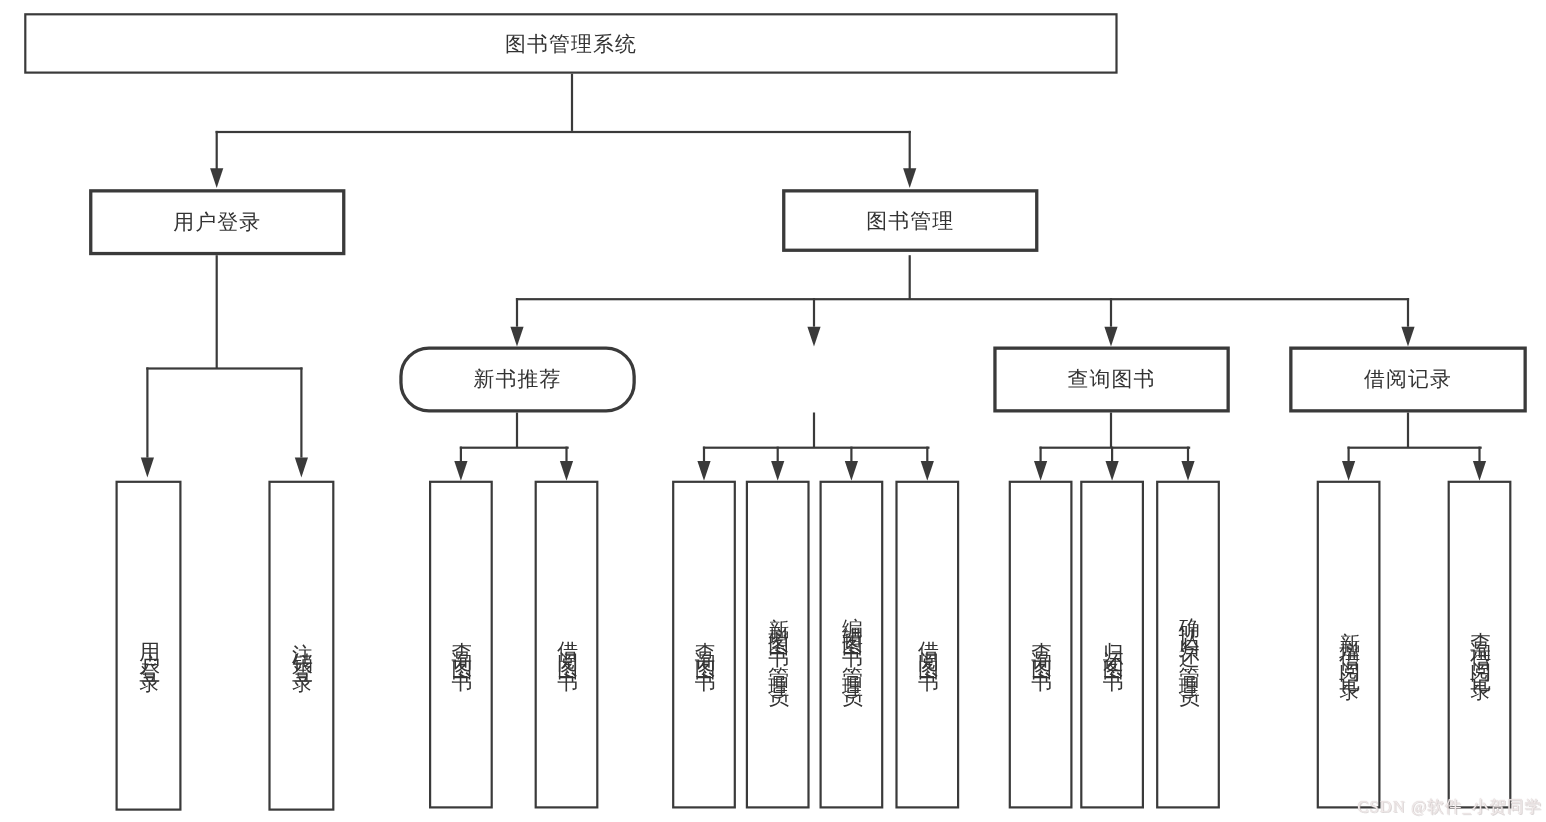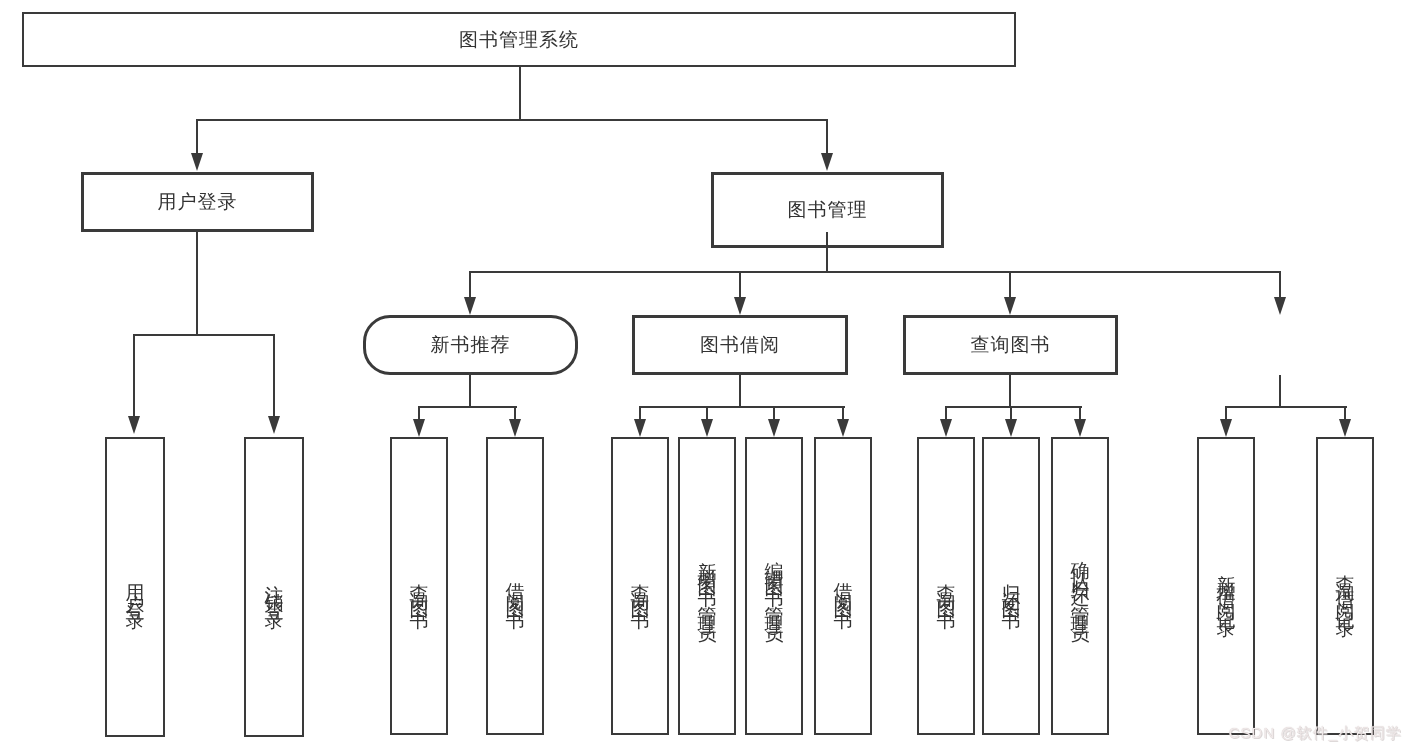--- a/index.html
+++ b/index.html
@@ -1,21 +1,21 @@
 <!DOCTYPE html>
 <html style="--line: #3a3a3a; --text: #333333; --background: #ffffff; --watermark: #f0e9e9;"><head>
 <meta charset="utf-8">
 <style>
   :root{
     --line:#3a3a3a; --text:#333333; --background:#ffffff; --watermark:#f0e9e9;
   }
   html,body{margin:0;padding:0;background:var(--background);}
   .stage{
     position:relative;width:1405px;height:747px;background:var(--background);
-    font-family:Liberation Sans, sans-serif;color:var(--text);
+    font-family:Liberation Serif, serif;color:var(--text);
     overflow:hidden;
   }
   .box{
     position:absolute;box-sizing:border-box;background:#fff;
     border:2px solid var(--line);
     display:flex;align-items:center;justify-content:center;
     font-size:19px;letter-spacing:1px;color:var(--text);
   }
   .lvl{border-width:3px;}
   .leaf{
@@ -49,21 +49,21 @@
   <div class="vline" style="left:519px;top:67px;height:52px;"></div>
   <div class="hline" style="left:196px;top:119px;width:632px;"></div>
   <div class="vline" style="left:196px;top:119px;height:36px;"></div>
   <div class="vline" style="left:826px;top:119px;height:36px;"></div>
   <div class="arrow" style="left:191px;top:153px;"></div>
   <div class="arrow" style="left:821px;top:153px;"></div>
 
   <div class="box lvl" style="left:81px;top:172px;width:233px;height:60px;">
     <span>用户登录</span>
   </div>
-  <div class="box lvl" style="left:711px;top:172px;width:233px;height:76px;">
+  <div class="box lvl" style="left:711px;top:172px;width:233px;height:57px;">
     <span>图书管理</span>
   </div>
 
   <div class="vline" style="left:196px;top:232px;height:103px;"></div>
   <div class="hline" style="left:133px;top:334px;width:142px;"></div>
   <div class="vline" style="left:133px;top:334px;height:82px;"></div>
   <div class="vline" style="left:273px;top:334px;height:82px;"></div>
   <div class="arrow" style="left:128px;top:416px;"></div>
   <div class="arrow" style="left:268px;top:416px;"></div>
 
@@ -74,25 +74,25 @@
   <div class="vline" style="left:1009px;top:271px;height:26px;"></div>
   <div class="vline" style="left:1279px;top:271px;height:26px;"></div>
   <div class="arrow" style="left:464px;top:297px;"></div>
   <div class="arrow" style="left:734px;top:297px;"></div>
   <div class="arrow" style="left:1004px;top:297px;"></div>
   <div class="arrow" style="left:1274px;top:297px;"></div>
 
   <div class="box lvl" style="left:363px;top:315px;width:215px;height:60px;border-radius:27px;">
     <span>新书推荐</span>
   </div>
-  <div class="box lvl" style="left:632px;top:315px;width:216px;height:60px;">
-    <span>图书借阅</span>
-  </div>
   <div class="box lvl" style="left:903px;top:315px;width:215px;height:60px;">
     <span>查询图书</span>
+  </div>
+  <div class="box lvl" style="left:1172px;top:315px;width:216px;height:60px;">
+    <span>借阅记录</span>
   </div>
 
   <div class="vline" style="left:469px;top:375px;height:32px;"></div>
   <div class="hline" style="left:418px;top:406px;width:99px;"></div>
   <div class="vline" style="left:418px;top:406px;height:14px;"></div>
   <div class="vline" style="left:514px;top:406px;height:14px;"></div>
   <div class="arrow" style="left:413px;top:419px;"></div>
   <div class="arrow" style="left:509px;top:419px;"></div>
 
   <div class="vline" style="left:739px;top:375px;height:32px;"></div>

